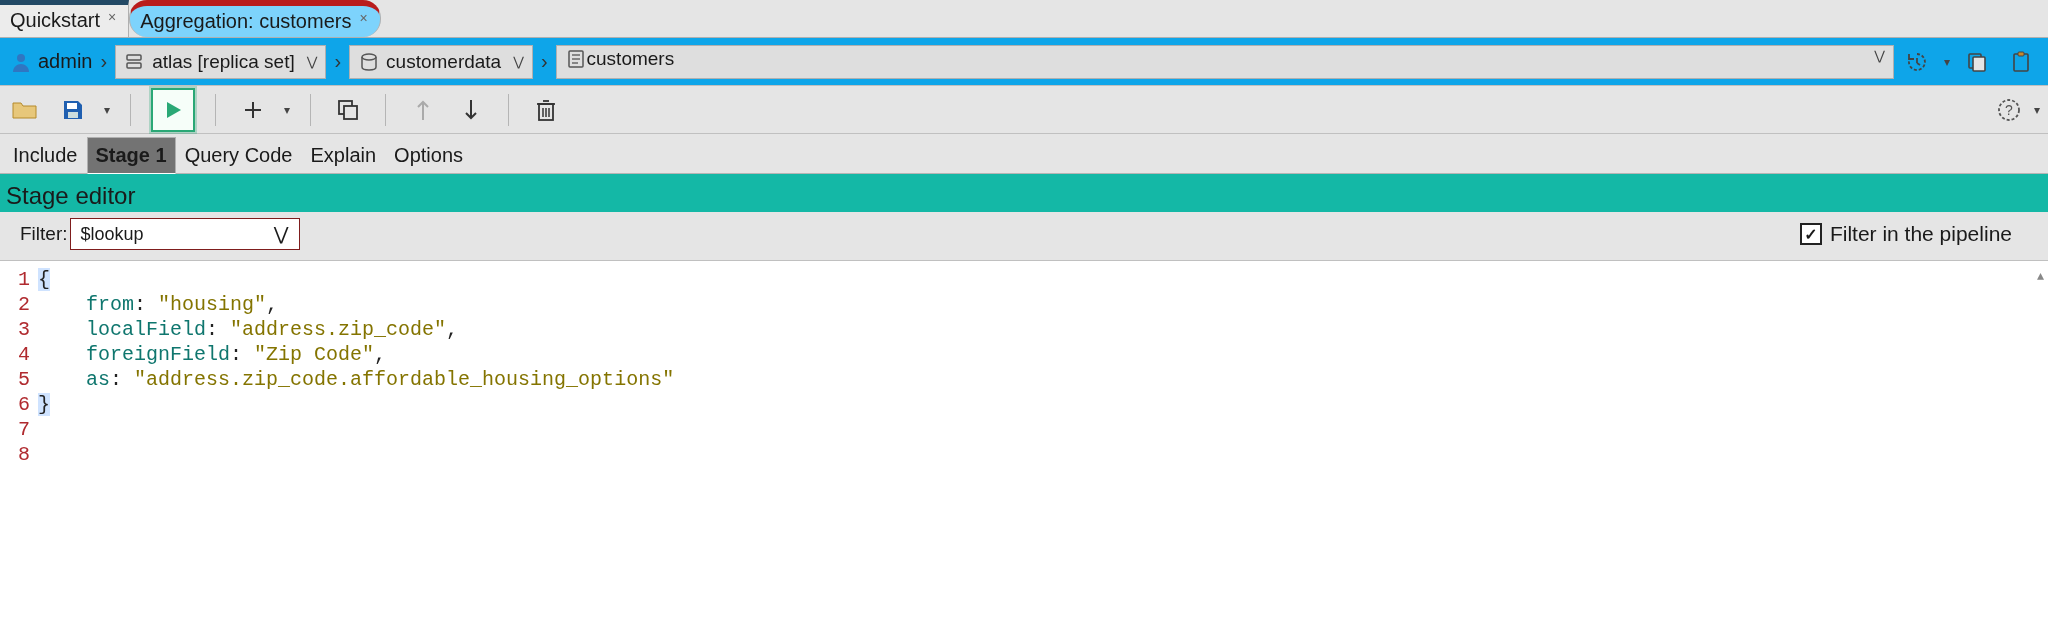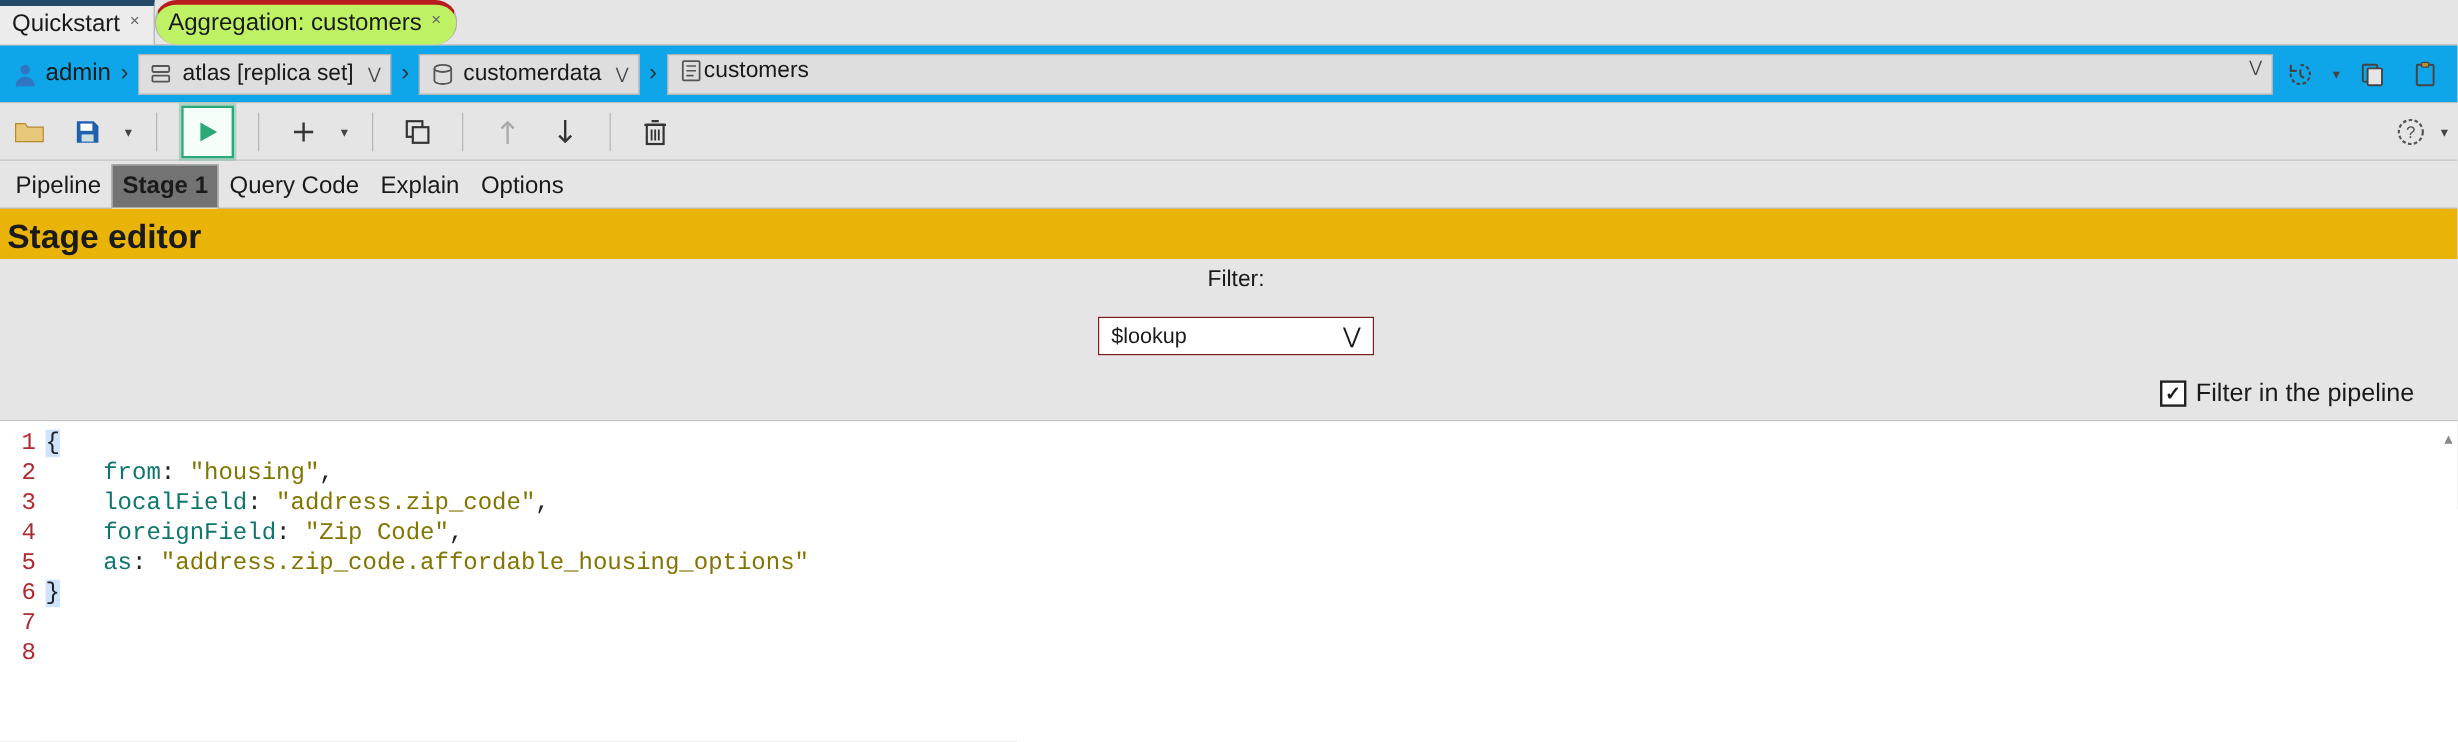--- a/index.html
+++ b/index.html
@@ -25,22 +25,22 @@
     display: flex;
     align-items: flex-start;
     gap: 8px;
     padding: 4px 12px 4px 10px;
     border-right: 1px solid #b0b0b0;
     background: #ececec;
     font-size: 20px;
     cursor: pointer;
   }
   .doc-tab.active {
-    background: #bef264;
-    border-top: 4px solid #b91c1c;
+    background: #7dd3fc;
+    border-top: 6px solid #b91c1c;
     border-left: 1px solid #b0b0b0;
     border-radius: 18px;
   }
   .doc-tab.inactive {
     border-top: 5px solid #234a66;
   }
   .close-x {
     font-size: 14px;
     color: #666;
   }
@@ -114,32 +114,31 @@
   .editor-tab.active {
     background:#737373;
     border:1px solid #b0b0b0;
     border-bottom:1px solid #ffffff;
     font-weight:700;
     margin-bottom:-1px;
   }
   
   .stage-header {
     padding: 8px 10px 2px 6px;
-    background:#eab308;
-    font-size:28px;
-    font-weight:700;
+    background:#14b8a6;
+    font-size:24px;
+    font-weight:400;
   }
   
   .filter-row {
-    display:flex; align-items:center; gap:20px;
+    display:flex; align-items:center; gap:2px;
     padding: 6px 8px 10px 20px;
     background:#e5e5e5;
     border-bottom:1px solid #c0c0c0;
     font-size:19px;
-    flex-direction:column;
   }
   .filter-select {
     border:1px solid #7f1d1d; background:#ffffff;
     padding:2px 10px; height:32px; width:230px;
     display:flex; align-items:center; font-size:18px;
     cursor:pointer; justify-content:space-between;
   }
   .include-wrap { margin-left:auto; display:flex; align-items:center; gap:8px; font-size:21px; padding-right:28px; }
   .checkbox {
     width:22px; height:22px; border:2px solid #222; background:#fff;
@@ -327,21 +326,21 @@
       <svg width="24" height="24" viewBox="0 0 24 24">
           <circle cx="12" cy="12" r="10" fill="none" stroke="#555" stroke-width="1.8" stroke-dasharray="3 2"></circle>
           <text x="12" y="17" text-anchor="middle" font-size="14" fill="#555" font-family="sans-serif">?</text>
         </svg>
     </div>
     <span class="caret" style="font-size:12px;color:#444">▾</span>
   </div>
 </div>
 
 <div class="editor-tabs">
-  <div class="editor-tab"><span>Pipeline</span></div>
+  <div class="editor-tab"><span>Include</span></div>
   <div class="editor-tab active"><span>Stage 1</span></div>
   <div class="editor-tab"><span>Query Code</span></div>
   <div class="editor-tab"><span>Explain</span></div>
   <div class="editor-tab"><span>Options</span></div>
 </div>
 
 <div class="stage-header">Stage editor</div>
 
 <div class="filter-row">
   <span>Filter:</span>

